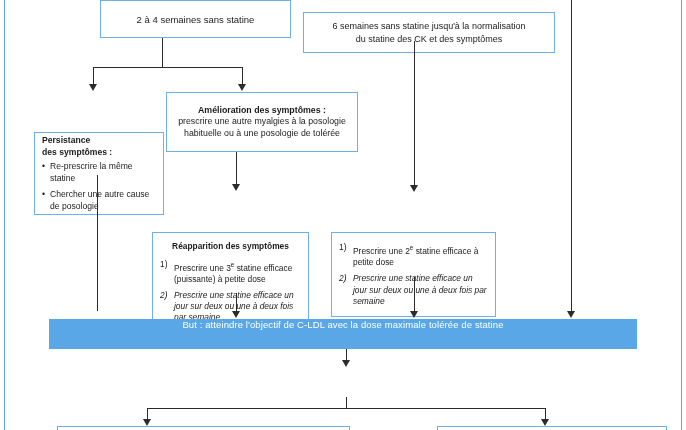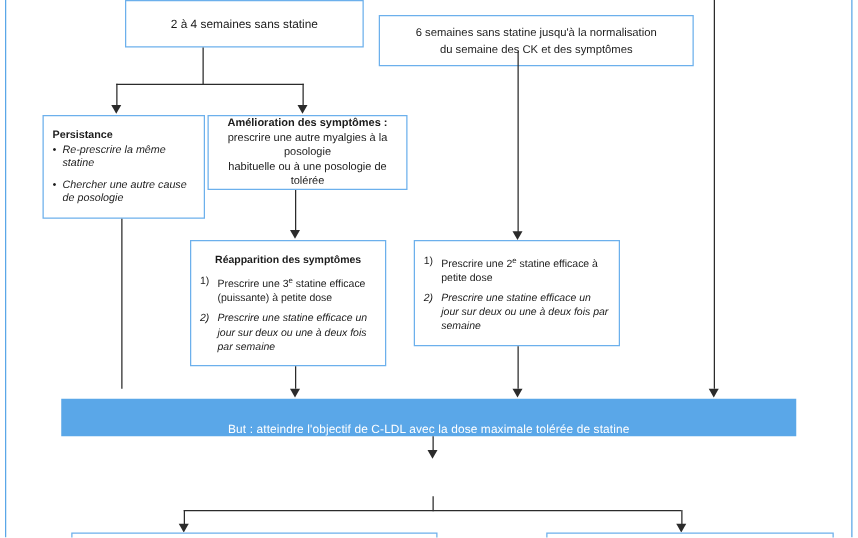--- a/index.html
+++ b/index.html
@@ -29,35 +29,35 @@
     text-align:center;
   }
   .node .txt{display:block;width:100%;padding:0 6px;box-sizing:border-box;}
 
   
   .banner{
     position:absolute;
     box-sizing:border-box;
     background:#5aa7e8;
     color:#ffffff;
-    display:flex;align-items:flex-end;justify-content:center;
+    display:flex;align-items:flex-start;justify-content:center;
     text-align:center;
     font-size:9.5px;
     letter-spacing:0.1px;
   }
 
   
-  .node.left{justify-content:flex-start;text-align:left;}
+  .node.left{justify-content:flex-start;text-align:left;margin-top:40px;}
   .node.left .txt{padding:0 7px;}
 
   .ttl{font-weight:bold;display:block;}
   .ln{display:block;}
 
   
-  ul.bl{margin:0;padding:0;list-style:none;font-style:italic;}
+  ul.bl{margin:0;padding:0;list-style:none;}
   ul.bl li{position:relative;padding-left:8px;margin:0 0 5px 0;}
   ul.bl li:last-child{margin-bottom:0;}
   ul.bl li:before{content:"•";position:absolute;left:0;top:0;}
 
   
   ol.nl{margin:0;padding:0;list-style:none;counter-reset:nn;}
   ol.nl li{position:relative;padding-left:14px;margin:0 0 5px 0;}
   ol.nl li:last-child{margin-bottom:0;font-style:italic;}
   ol.nl li:before{
     counter-increment:nn;content:counter(nn) ")";
@@ -84,48 +84,49 @@
 
   <div class="vline" style="left:162px;top:-2px;height:4px;"></div>
 
   <div class="node" style="left:68px;top:0px;width:191px;height:38px;font-size:9.5px;margin-left:32px;">
     <span class="txt">2 à 4 semaines sans statine</span>
   </div>
 
   <div class="node" style="left:303px;top:12px;width:252px;height:41px;font-size:9px;line-height:13px;">
     <span class="txt">
       <span class="ln">6 semaines sans statine jusqu'à la normalisation</span>
-      <span class="ln">du semaine des CK et des symptômes</span>
+      <span class="ln">du statine des CK et des symptômes</span>
     </span>
   </div>
 
   <div class="vline" style="left:162px;top:38px;height:30px;"></div>
   <div class="hline" style="left:93px;top:67px;width:150px;"></div>
   <div class="vline" style="left:93px;top:67px;height:18px;"></div>
   <div class="arrow" style="left:89px;top:84px;"></div>
   <div class="vline" style="left:242px;top:67px;height:18px;"></div>
   <div class="arrow" style="left:238px;top:84px;"></div>
 
   <div class="vline" style="left:414px;top:41px;height:147px;"></div>
   <div class="arrow" style="left:410px;top:185px;"></div>
 
   <div class="vline" style="left:571px;top:-2px;height:313px;"></div>
   <div class="arrow" style="left:567px;top:311px;"></div>
 
   <div class="node left" style="left:34px;top:92px;width:130px;height:83px;font-size:8.6px;line-height:11.5px;">
     <span class="txt">
       <span class="ttl">Persistance</span>
+      <span class="ttl" style="margin-bottom:3px;">des symptômes :</span>
       <ul class="bl">
         <li>Re-prescrire la même statine</li>
         <li>Chercher une autre cause de posologie</li>
       </ul>
     </span>
   </div>
 
-  <div class="node" style="left:166px;top:92px;width:160px;height:60px;font-size:8.8px;line-height:11.5px;">
+  <div class="node" style="left:166px;top:92px;width:192px;height:60px;font-size:8.8px;line-height:11.5px;">
     <span class="txt">
       <span class="ttl">Amélioration des symptômes :</span>
       <span class="ln">prescrire une autre myalgies à la posologie</span>
       <span class="ln">habituelle ou à une posologie de tolérée</span>
     </span>
   </div>
 
   <div class="vline" style="left:97px;top:175px;height:136px;"></div>
 
   <div class="vline" style="left:236px;top:152px;height:33px;"></div>

